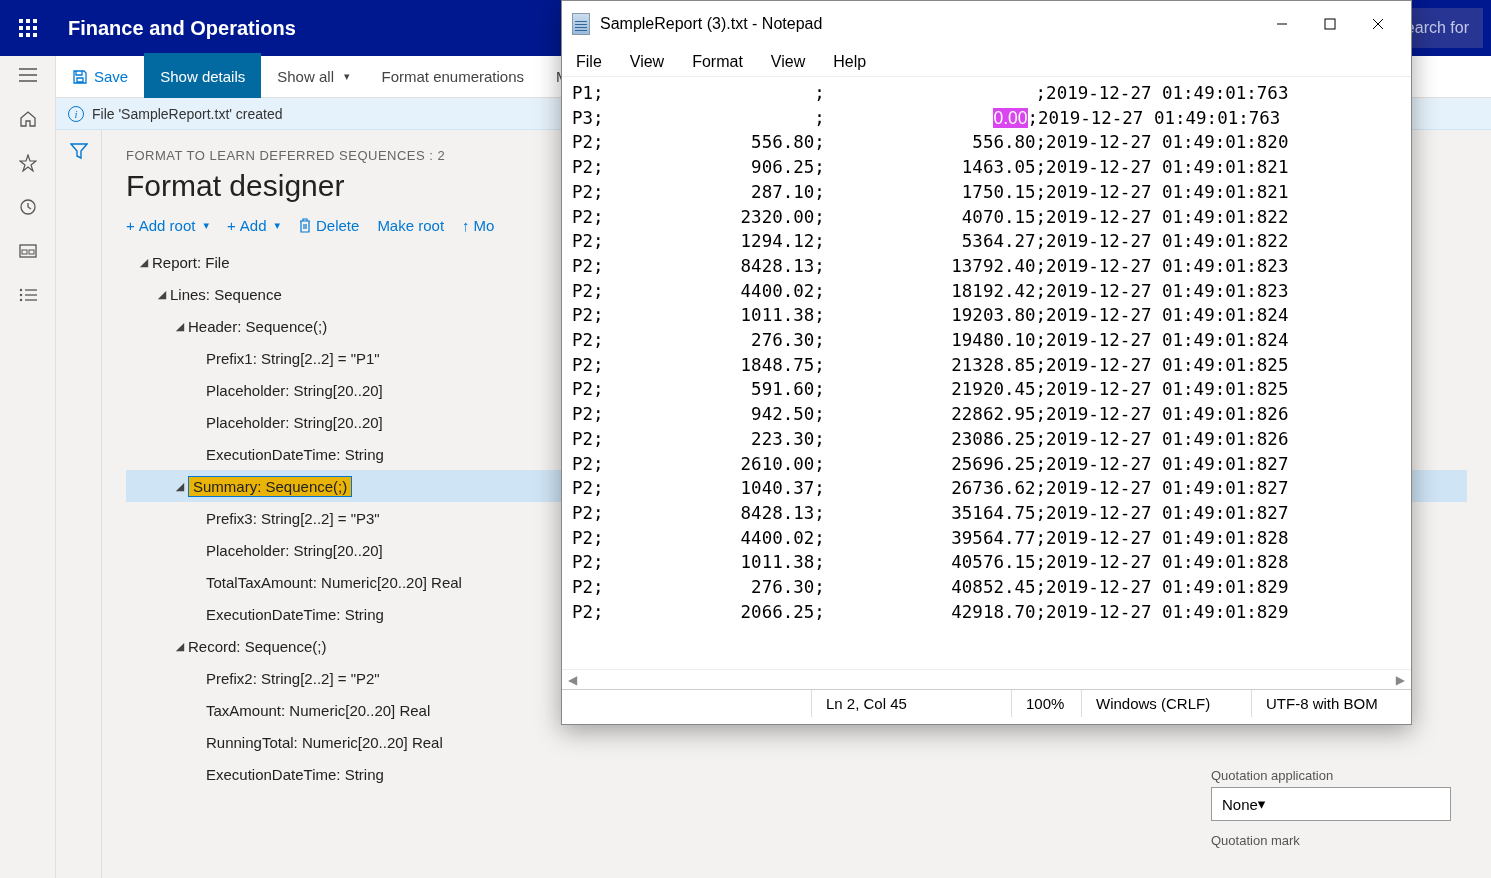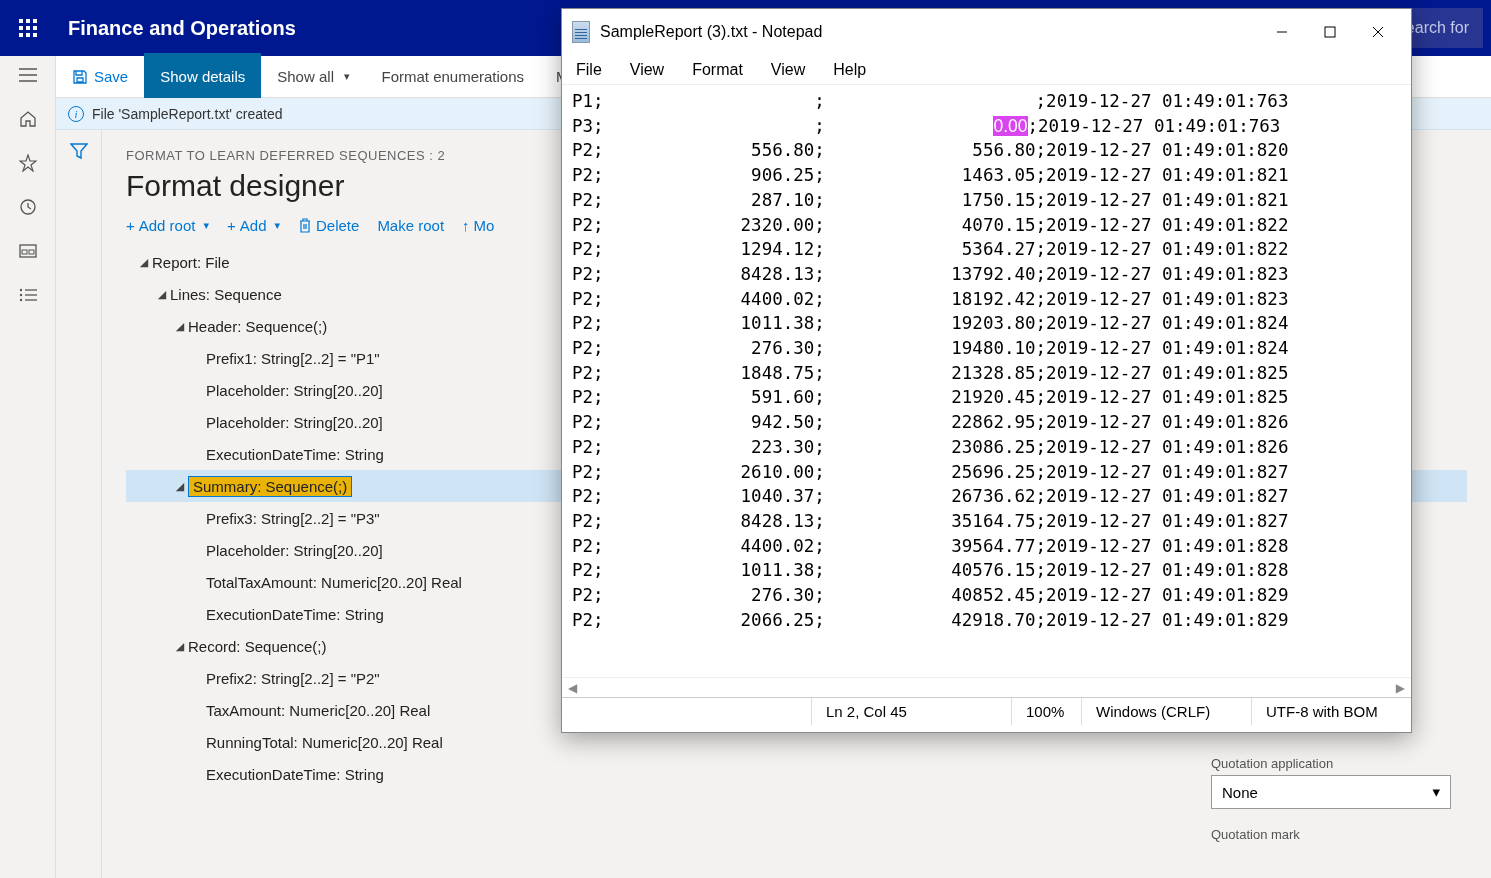--- a/index.html
+++ b/index.html
@@ -27,25 +27,25 @@
 .page-h1{font-size:30px;color:#222;margin-bottom:14px}
 .toolbar{display:flex;align-items:center;gap:18px;font-size:15px;margin-bottom:12px}
 .tl{color:#0078d4;cursor:pointer;display:flex;align-items:center;gap:4px}
 .tree{font-size:15px;color:#222}
 .tnode{display:flex;align-items:center;height:32px;cursor:pointer;padding-right:8px}
 .tnode .caret{width:16px;text-align:center;color:#444;font-size:11px}
 .tnode.sel{background:#cfe4f5}
 .tnode.sel .lbl{border:1px solid #0078d4;padding:1px 4px;background:#eab308}
 .ind0{padding-left:10px}.ind1{padding-left:28px}.ind2{padding-left:46px}.ind3{padding-left:64px}
 .right-bottom{position:absolute;right:40px;bottom:18px}
-.field-group{margin-bottom:18px}
+.field-group{margin-bottom:12px}
 .flabel{font-size:13px;color:#555;margin-bottom:4px}
-.sel-box{width:240px;height:34px;border:1px solid #999;background:#fff;padding:0 10px;display:flex;align-items:center;justify-content:space-between;font-size:15px}
-
-.notepad{position:absolute;left:561px;top:8px;width:851px;height:725px;background:#fff;border:1px solid #888;box-shadow:0 6px 24px rgba(0,0,0,.35)}
+.sel-box{width:240px;height:34px;border:1px solid #999;background:#fff;padding:0 10px;display:flex;align-items:center;font-size:15px}
+
+.notepad{position:absolute;left:561px;top:0;width:851px;height:725px;background:#fff;border:1px solid #888;box-shadow:0 6px 24px rgba(0,0,0,.35)}
 .np-title{height:46px;display:flex;align-items:center;padding:0 10px;gap:10px;font-size:16px;color:#000}
 .np-ico{width:18px;height:22px;background:linear-gradient(#cde,#9bd);border:1px solid #89a;position:relative}
 .np-ico::before{content:"";position:absolute;left:2px;right:2px;top:7px;height:10px;background:repeating-linear-gradient(#369 0 1px,transparent 1px 3px)}
 .np-ctrls{margin-left:auto;display:flex;gap:2px}
 .np-btn{width:46px;height:32px;display:flex;align-items:center;justify-content:center;cursor:pointer}
 .np-menu{height:30px;display:flex;align-items:center;gap:28px;padding:0 14px;font-size:16px;border-bottom:1px solid #eee}
 .np-menu span{cursor:pointer}
 .np-body{height:592px;overflow:auto;padding:4px 10px;font-family:Consolas,monospace;font-size:17.5px;line-height:24.7px;white-space:pre;color:#000;position:relative}
 .np-hl{background:#d946ef;color:#fff}
 .np-hscroll{height:20px;border-top:1px solid #eee;display:flex;align-items:center;justify-content:space-between;padding:0 6px;color:#888;font-size:12px}

